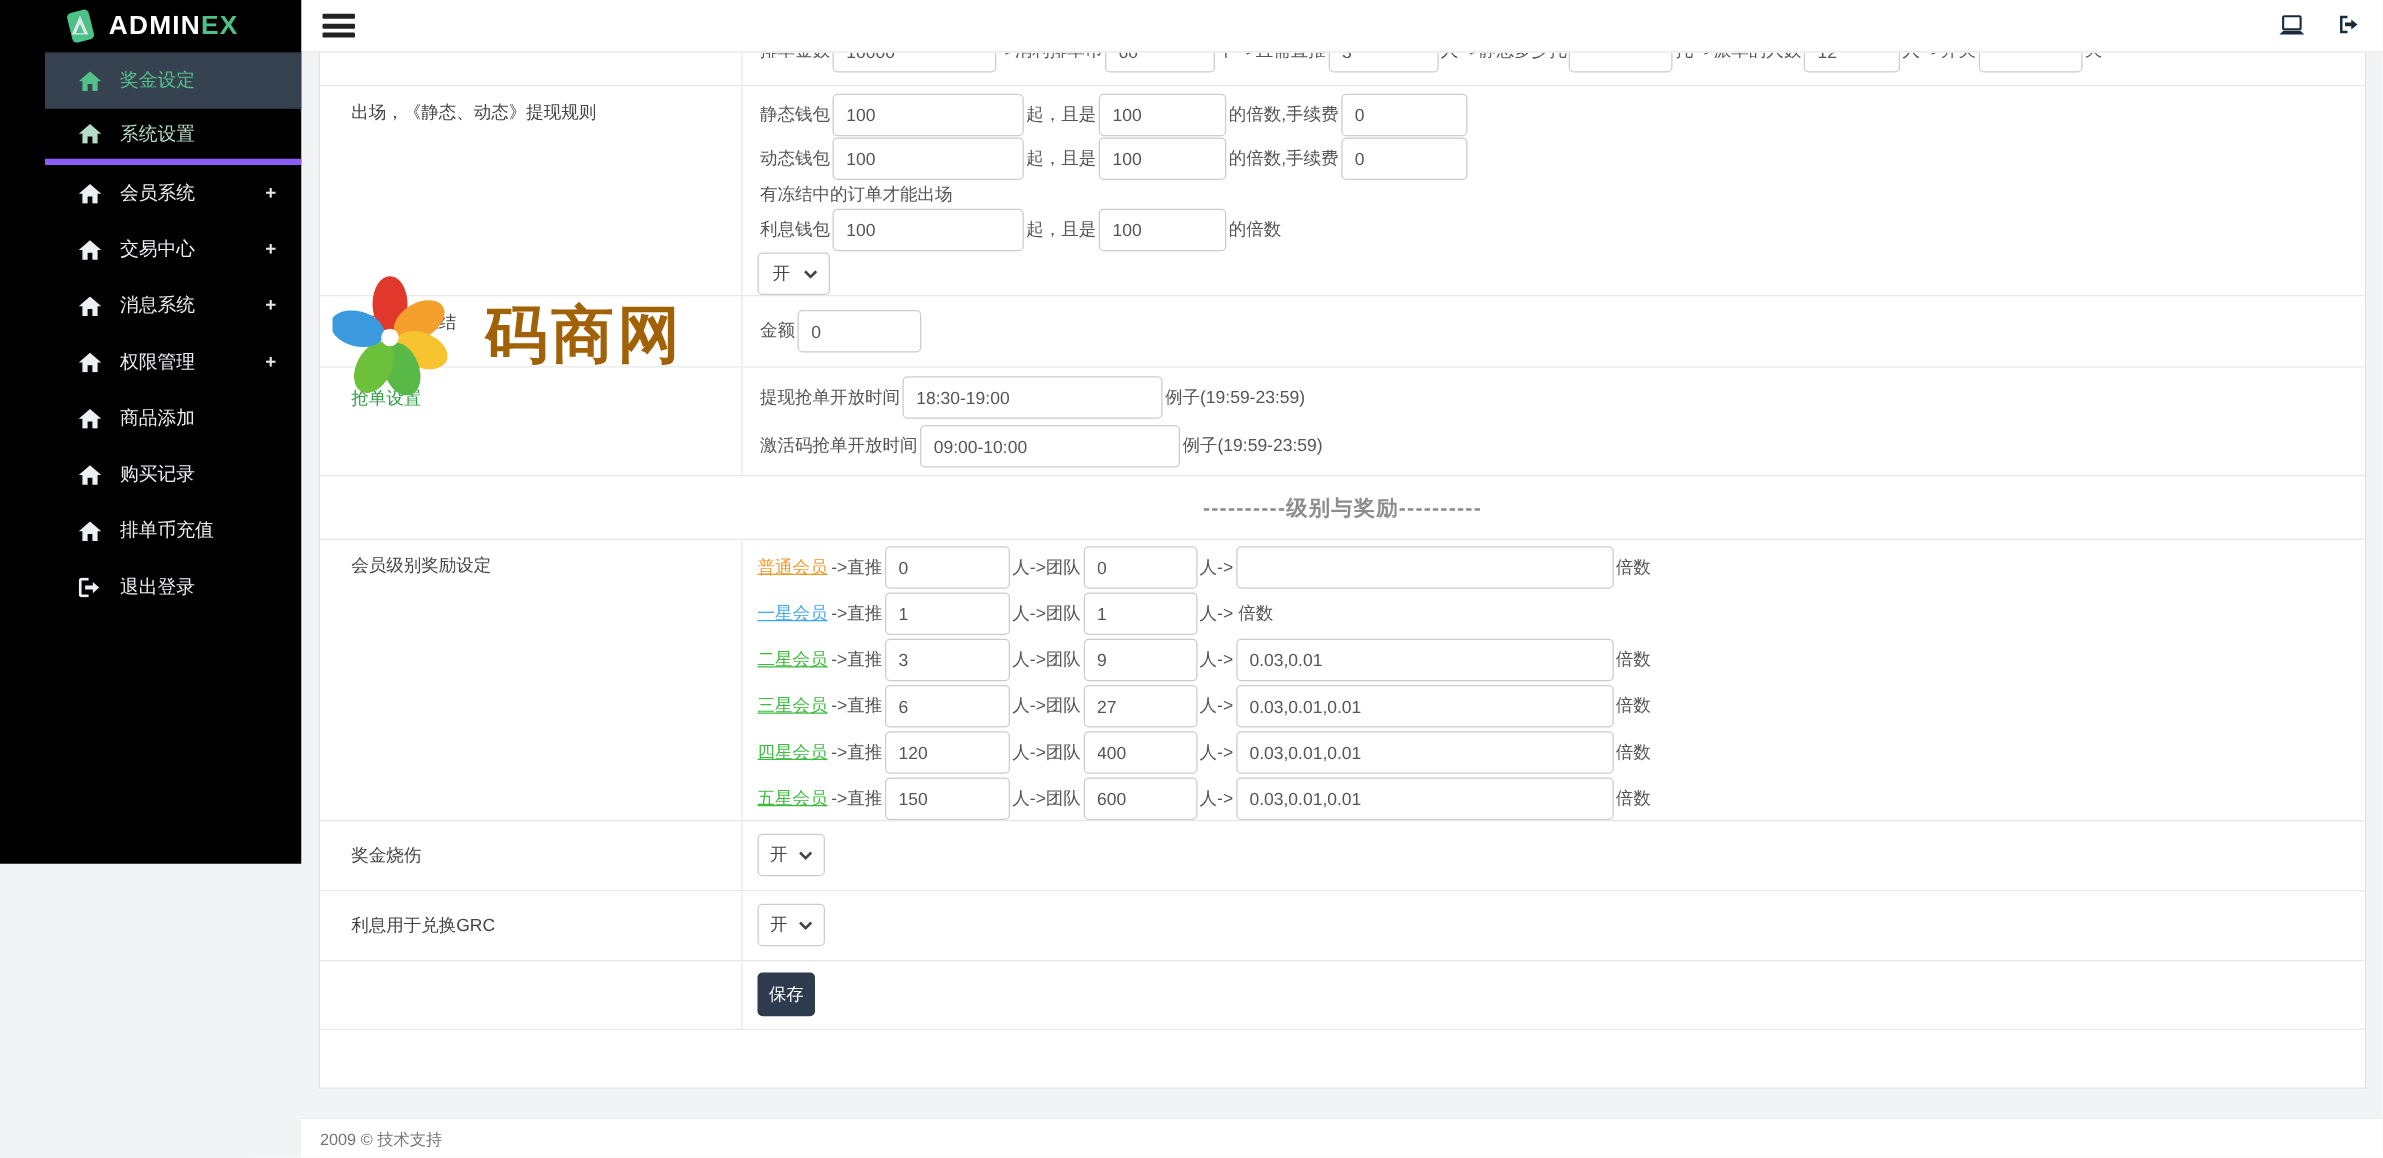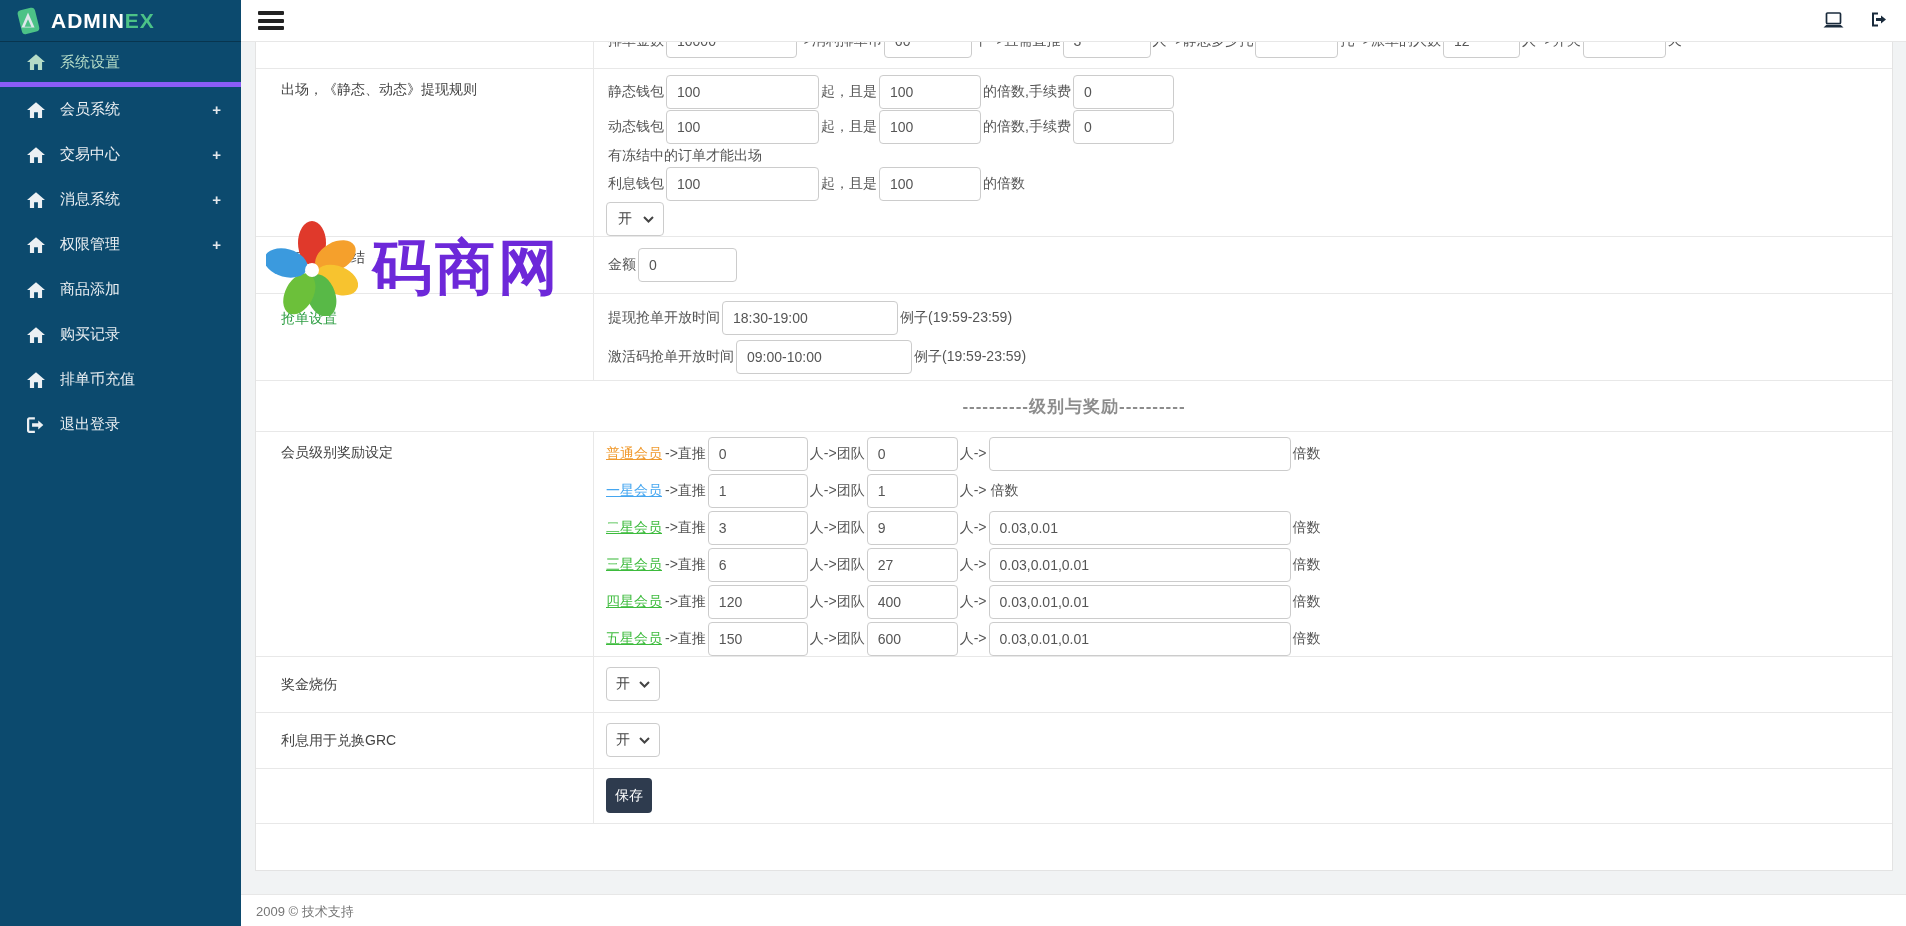--- a/index.html
+++ b/index.html
@@ -1,20 +1,20 @@
 <!DOCTYPE html>
 <html><head>
 <meta charset="utf-8">
 <style>
   * { margin:0; padding:0; box-sizing:border-box; }
   html,body { width:1906px; height:926px; overflow:hidden; }
   body { font-family:"Liberation Sans","DejaVu Sans",sans-serif; background:#f1f3f4; position:relative; font-size:14px; color:#555; }
 
   
-  .sidebar { position:absolute; left:0; top:0; width:241px; height:926px; background:#0c4a6e; z-index:10; }
+  .sidebar { position:absolute; left:0; top:0; width:241px; height:691px; background:#000000; z-index:10;padding-left:36px; }
   .logo { height:42px; display:flex; align-items:center; padding-left:13px; border-bottom:1px solid rgba(0,0,0,.28); }
   .logo-mark { width:30px; height:32px; margin-right:8px; flex:0 0 auto; }
   .logo-text { font-size:21px; font-weight:bold; color:#fff; letter-spacing:1px; }
   .logo-text .ex { color:#4cc287; }
   .nav-item { height:45px; display:flex; align-items:center; padding:0 20px 0 27px; font-size:15px; color:#ecf0f3; cursor:pointer; }
   .nav-item .home-ic { width:18px; height:16px; margin-right:15px; flex:0 0 auto; }
   .nav-item.active { background:#374251; color:#54c08a; border-top:1px solid #303944; border-bottom:1px solid #303944; }
   .nav-item.mint { color:#b5dcc7; border-bottom:5px solid #8b5cf6; }
   .nav-item .plus { margin-left:auto; font-weight:bold; font-size:15px; color:#e3e8ec; }
 
@@ -27,21 +27,21 @@
 
   
   .panel { position:absolute; left:255px; top:42px; width:1638px; height:829px; background:#fff; border:1px solid #e3e3e3; border-top:none; z-index:1; }
   .trow { display:flex; border-bottom:1px solid #e8e8e8; }
   .tlabel { width:338px; flex:0 0 338px; border-right:1px solid #e8e8e8; padding:12px 10px 0 25px; color:#444; }
   .tcontent { flex:1; padding:0 12px; }
   .line { display:flex; align-items:center; }
   .line span { margin:0 2px; white-space:nowrap; }
 
   .inp { height:34px; border:1px solid #ccc; border-radius:4px; padding:0 10px; font-size:14px; color:#555; background:#fff; font-family:inherit; }
-  .w153{width:153px} .w102{width:102px} .w101{width:101px} .w99{width:99px} .w180{width:176px}
+  .w153{width:153px} .w102{width:102px} .w101{width:101px} .w99{width:99px} .w180{width:208px}
   .w131{width:131px} .w88{width:88px} .w83{width:83px} .w77{width:77px}
   .w100{width:100px} .w91{width:91px} .w302{width:302px}
 
   .sel { height:34px; min-width:54px; border:1px solid #ccc; border-radius:4px; display:inline-flex; align-items:center; justify-content:center; gap:9px; padding:0 9px; color:#444; cursor:pointer; background:#fff; }
 
   
   .row-clip { height:27px; overflow:hidden; }
   .row-clip .tcontent .line { margin-top:-18px; }
   .row-withdraw { height:168px; }
   .row-withdraw .tcontent { padding-top:6px; }
@@ -64,21 +64,21 @@
   .lv-green { color:#3dbb3d; }
   .row-switch { height:56px; }
   .row-switch .tcontent { padding-top:10px; }
   .row-switch .tlabel { padding-top:19px; }
   .row-save { height:55px; }
   .row-save .tcontent { padding-top:9px; }
   .save-btn { width:46px; height:35px; background:#2e3b4e; color:#fff; border:none; border-radius:4px; font-size:14px; cursor:pointer; font-family:inherit; }
 
   
   .watermark { position:absolute; left:266px; top:220px; display:flex; align-items:center; z-index:6; pointer-events:none; }
-  .wm-text { font-size:60px; font-weight:900; color:#6d28d9; letter-spacing:3px; margin-left:14px; line-height:92px; }
+  .wm-text { font-size:50px; font-weight:900; color:#a16207; letter-spacing:3px; margin-left:30px; line-height:92px; }
 
   
   .footer { position:absolute; left:241px; right:0; top:894px; height:32px; background:#fff; border-top:1px solid #e7e7e7; z-index:8; }
   .footer-text { padding:8px 0 0 15px; font-size:13px; color:#767676; }
 
   .caret-svg { flex:0 0 auto; }
 </style>
 </head>
 <body>
 
@@ -88,20 +88,26 @@
       <g transform="rotate(-14 16 17)">
           <rect x="7" y="4" width="19" height="26" rx="4" fill="#4cc287"></rect>
         </g>
       <path d="M16 8 L23 24 H9 Z" fill="#dfe7ec"></path>
       <path d="M16 15 L19.6 23 H12.4 Z" fill="#4cc287"></path>
     </svg>
     <span class="logo-text"><span>ADMIN</span><span class="ex">EX</span></span>
   </div>
 
   <div class="nav">
+    <div class="nav-item active">
+      <svg class="home-ic" viewBox="0 0 16 14" fill="currentColor">
+          <path d="M8 0 L16 7 H13.4 V14 H9.7 V9 H6.3 V14 H2.6 V7 H0 Z"></path>
+        </svg>
+      <span>奖金设定</span>
+    </div>
     <div class="nav-item mint">
       <svg class="home-ic" viewBox="0 0 16 14" fill="currentColor">
           <path d="M8 0 L16 7 H13.4 V14 H9.7 V9 H6.3 V14 H2.6 V7 H0 Z"></path>
         </svg>
       <span>系统设置</span>
     </div>
     <div class="nav-item">
       <svg class="home-ic" viewBox="0 0 16 14" fill="currentColor">
           <path d="M8 0 L16 7 H13.4 V14 H9.7 V9 H6.3 V14 H2.6 V7 H0 Z"></path>
         </svg>

